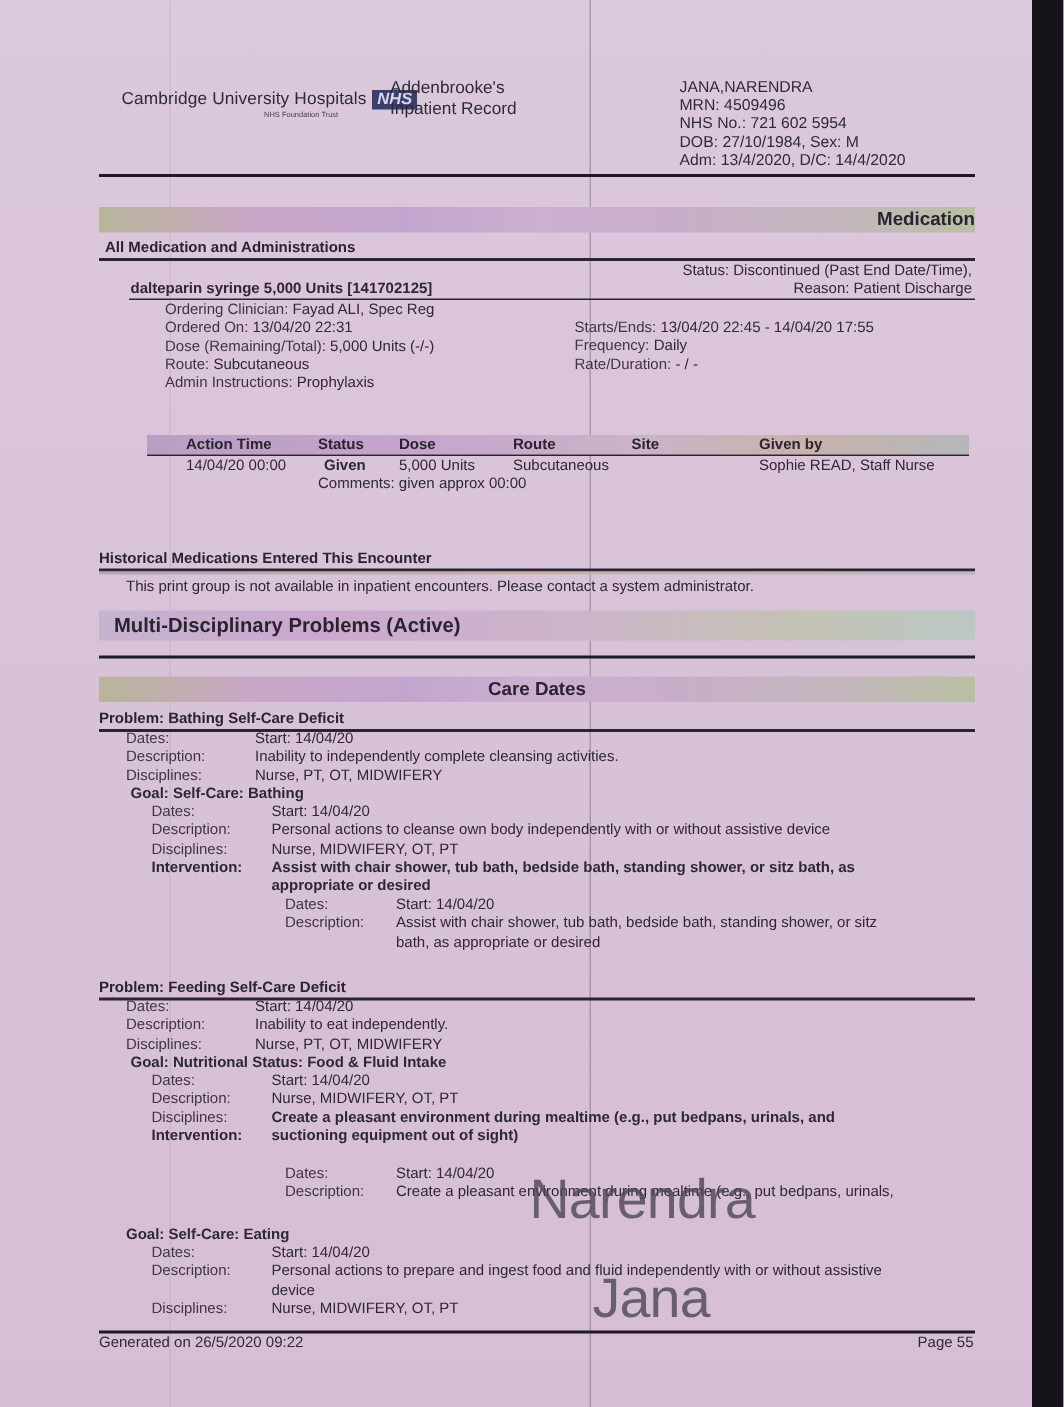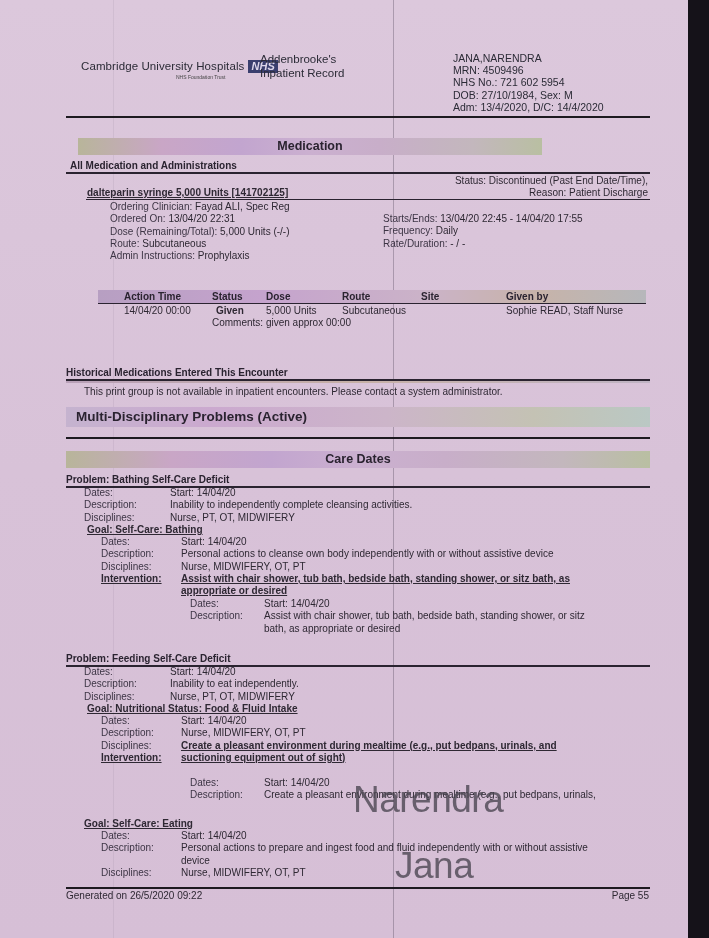--- a/index.html
+++ b/index.html
@@ -39,21 +39,21 @@
   .band {
     height: 17px;
     background: linear-gradient(90deg, #b8b59a 0%, #c9a6c6 18%, #c2a5cf 35%, #cbb0d0 50%, #c8aec9 65%, #c3b7bd 85%, #b9bfa2 100%);
     text-align: center; font-weight: bold; font-size: 12.5px; line-height: 17px; color: #2a2330;
   }
   .band.left { text-align: left; padding-left: 10px; font-size: 13.5px; height: 20px; line-height: 20px;
     background: linear-gradient(90deg, #c5b3cf 0%, #cba9cf 25%, #ccb5c9 55%, #c4c2b4 80%, #bac8c4 100%); }
   .sec-title { font-weight: bold; font-size: 10px; color: #2a2330; }
   .sec-rule { height: 1.5px; background: #2a2330; }
   .t { font-size: 10px; line-height: 12.3px; color: #2e2833; white-space: nowrap; }
-  .b { font-weight: bold; text-decoration: underline; }
+  .b { font-weight: bold; }
   .lbl { color: #3d3545; }
   .tbl-head {
     height: 13px; font-weight: bold; font-size: 10px; line-height: 13px;
     background: linear-gradient(90deg, #b79fc2 0%, #c5a3cd 30%, #cbb3c8 60%, #c7b3a9 80%, #b6b7bb 100%);
   }
   .watermark { font-size: 37px; color: #4a4550; opacity: 0.78; letter-spacing: -0.5px; font-family: "Liberation Sans", sans-serif; }
 </style>
 </head>
 <body>
 
@@ -71,21 +71,21 @@
   </div>
   <div class="abs patient">
     <div>JANA,NARENDRA</div>
     <div>MRN: 4509496</div>
     <div>NHS No.: 721 602 5954</div>
     <div>DOB: 27/10/1984, Sex: M</div>
     <div>Adm: 13/4/2020, D/C: 14/4/2020</div>
   </div>
   <div class="abs hr-thick" style="left:66px; top:116px; width:584px;"></div>
 
-  <div class="abs band" style="left:78px; top:138px; width:464px;">Medication</div>
+  <div class="abs band" style="left:66px; top:138px; width:584px;text-align:right;">Medication</div>
   <div class="abs sec-title" style="left:70px; top:160px;">All Medication and Administrations</div>
   <div class="abs sec-rule" style="left:66px; top:172px; width:584px;"></div>
 
   <div class="abs t" style="right:40px; top:175px; text-align:right;">
     <div>Status: Discontinued (Past End Date/Time),</div>
     <div>Reason: Patient Discharge</div>
   </div>
   <div class="abs t b" style="left:87px; top:187px;">dalteparin syringe 5,000 Units [141702125]</div>
   <div class="abs sec-rule" style="left:86px; top:199px; width:564px; height:1px;"></div>
 

